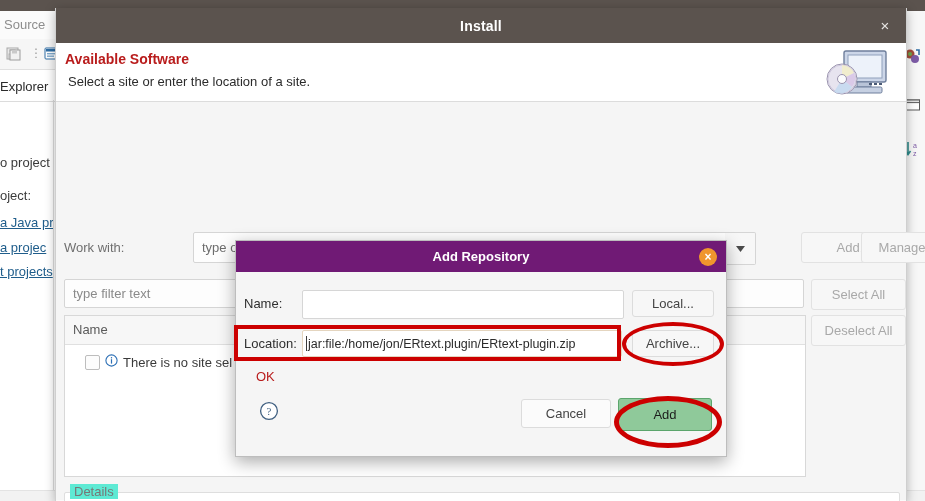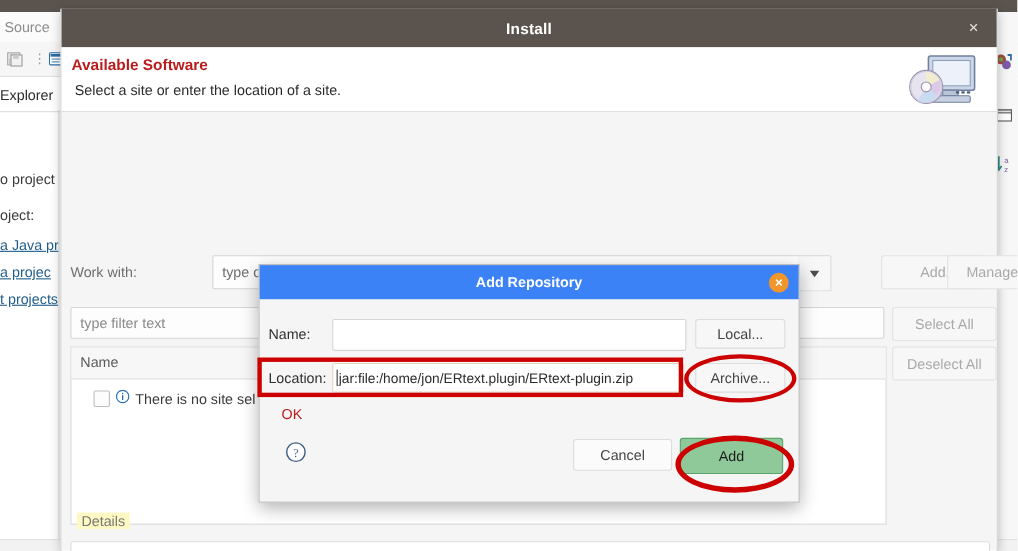--- a/index.html
+++ b/index.html
@@ -77,29 +77,29 @@
   #tree-box{position:absolute;left:8px;top:213px;width:740px;height:160px;background:#ffffff;border:1px solid #d8d8d8;}
   #tree-head{position:relative;height:28px;background:#f7f7f7;border-bottom:1px solid #e0e0e0;}
   #col-name{position:absolute;left:8px;top:6px;font-size:13px;color:#5a5a5a;}
   #col-version{position:absolute;left:455px;top:6px;font-size:13px;color:#5a5a5a;}
   #col-divider{position:absolute;left:444px;top:0;width:1px;height:28px;background:#e0e0e0;}
   #tree-row{position:absolute;left:20px;top:38px;display:flex;align-items:flex-end;gap:5px;}
   #row-checkbox{width:13px;height:13px;border:1px solid #bdbdbd;background:#fcfcfc;border-radius:2px;}
   #row-text{font-size:13px;color:#3a3a3a;white-space:nowrap;}
 
   #details-group{position:absolute;left:8px;top:390px;width:834px;height:74px;border:1px solid #dedede;border-radius:2px;background:#ffffff;}
-  #details-legend{position:absolute;left:14px;top:364px;background:#fef9c3;padding:0 4px;font-size:13px;color:#777;}
+  #details-legend{position:absolute;left:14px;top:382px;background:#5eead4;padding:0 4px;font-size:13px;color:#777;}
 
   
   #addrepo{
     position:absolute;left:235px;top:240px;width:490px;height:215px;
     background:#f5f5f5;border:1px solid #bdbdbd;
     box-shadow:0 5px 16px rgba(0,0,0,.33);
   }
-  #addrepo-titlebar{position:relative;height:31px;background:#3b82f6;display:flex;align-items:center;justify-content:center;}
+  #addrepo-titlebar{position:relative;height:31px;background:#701a75;display:flex;align-items:center;justify-content:center;}
   #addrepo-title{color:#ffffff;font-size:13px;font-weight:bold;}
   #addrepo-close{
     position:absolute;right:9px;top:50%;transform:translateY(-50%);
     width:18px;height:18px;border-radius:50%;background:#f0962d;
     color:#ffffff;font-size:12px;font-weight:bold;line-height:18px;text-align:center;cursor:pointer;
   }
   #name-label{position:absolute;left:8px;top:55px;font-size:13px;color:#2f2f2f;}
   #name-input{position:absolute;left:66px;top:49px;width:320px;height:27px;background:#ffffff;border:1px solid #d6d6d6;border-radius:2px;}
   #btn-local{position:absolute;left:396px;top:49px;width:82px;height:27px;}
   #location-label{position:absolute;left:8px;top:95px;font-size:13px;color:#2f2f2f;}

